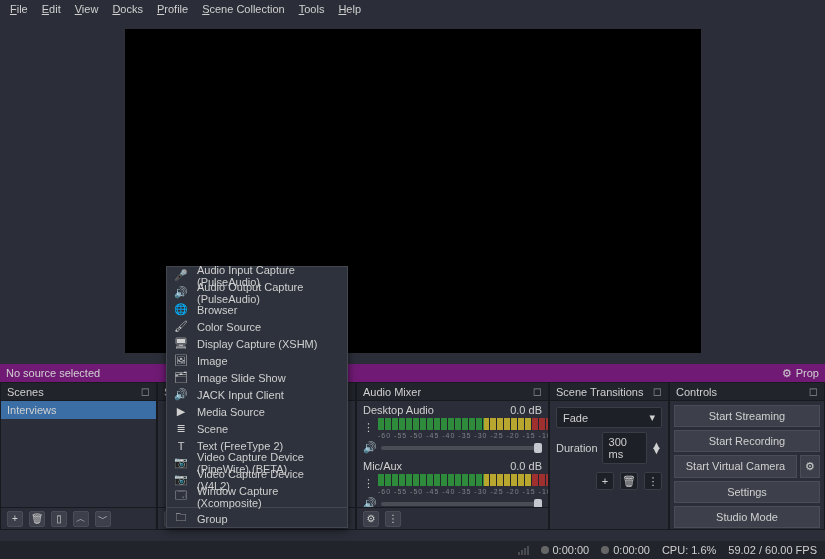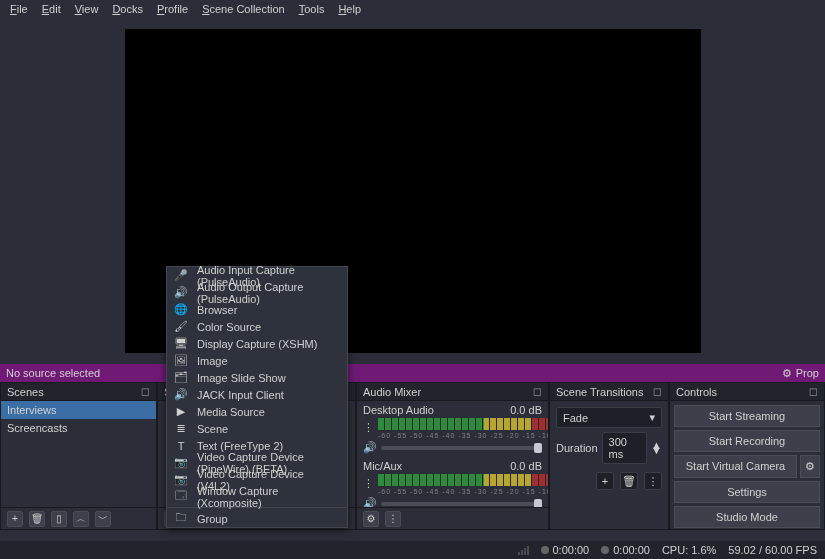--- a/index.html
+++ b/index.html
@@ -81,21 +81,20 @@
 </div>
 
 <div class="docks">
   <div class="dock scenes">
     <div class="dock-head">
         <span>Scenes</span>
         <span class="pop">◻</span>
       </div>
     <div class="dock-body">
       <div class="scene-item scene-active">Interviews</div>
-      <div class="scene-item">Screencasts</div>
     </div>
     <div class="dock-foot">
       <span class="foot-btn">+</span>
       <span class="foot-btn">🗑</span>
       <span class="foot-btn">▯</span>
       <span class="foot-btn">︿</span>
       <span class="foot-btn">﹀</span>
     </div>
   </div>
 

